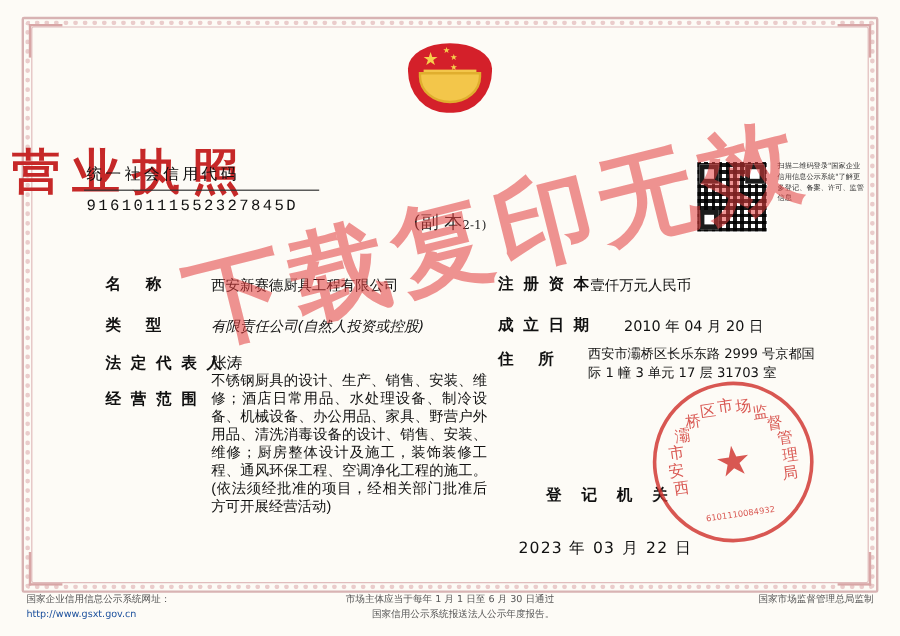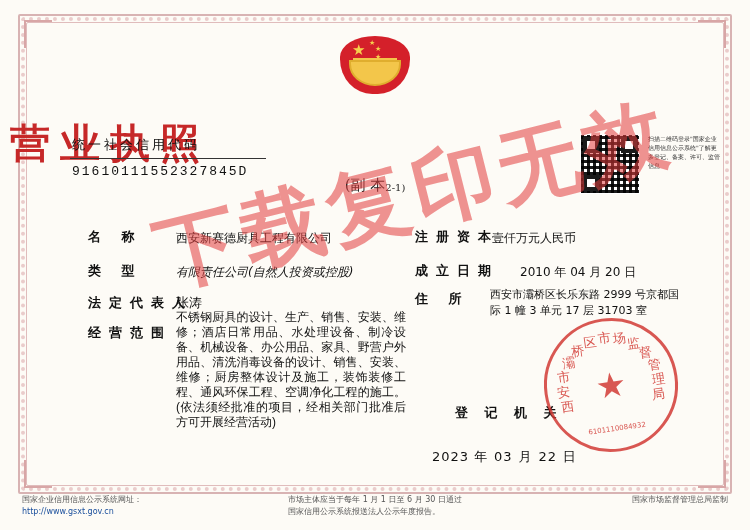--- a/index.html
+++ b/index.html
@@ -317,21 +317,21 @@
   .footer .left {
     position: absolute;
     left: 22px; top: 0;
     line-height: 12px;
   }
   .footer .center {
     position: absolute;
     left: 50%;
     transform: translateX(-50%);
     top: 0;
-    text-align: left;
+    text-align: right;
     line-height: 12px;
   }
   .footer .right {
     position: absolute;
     right: 22px; top: 0;
     line-height: 12px;
   }
   .footer a { color: #1a4f9c; text-decoration: none; }
 </style>
 </head>

